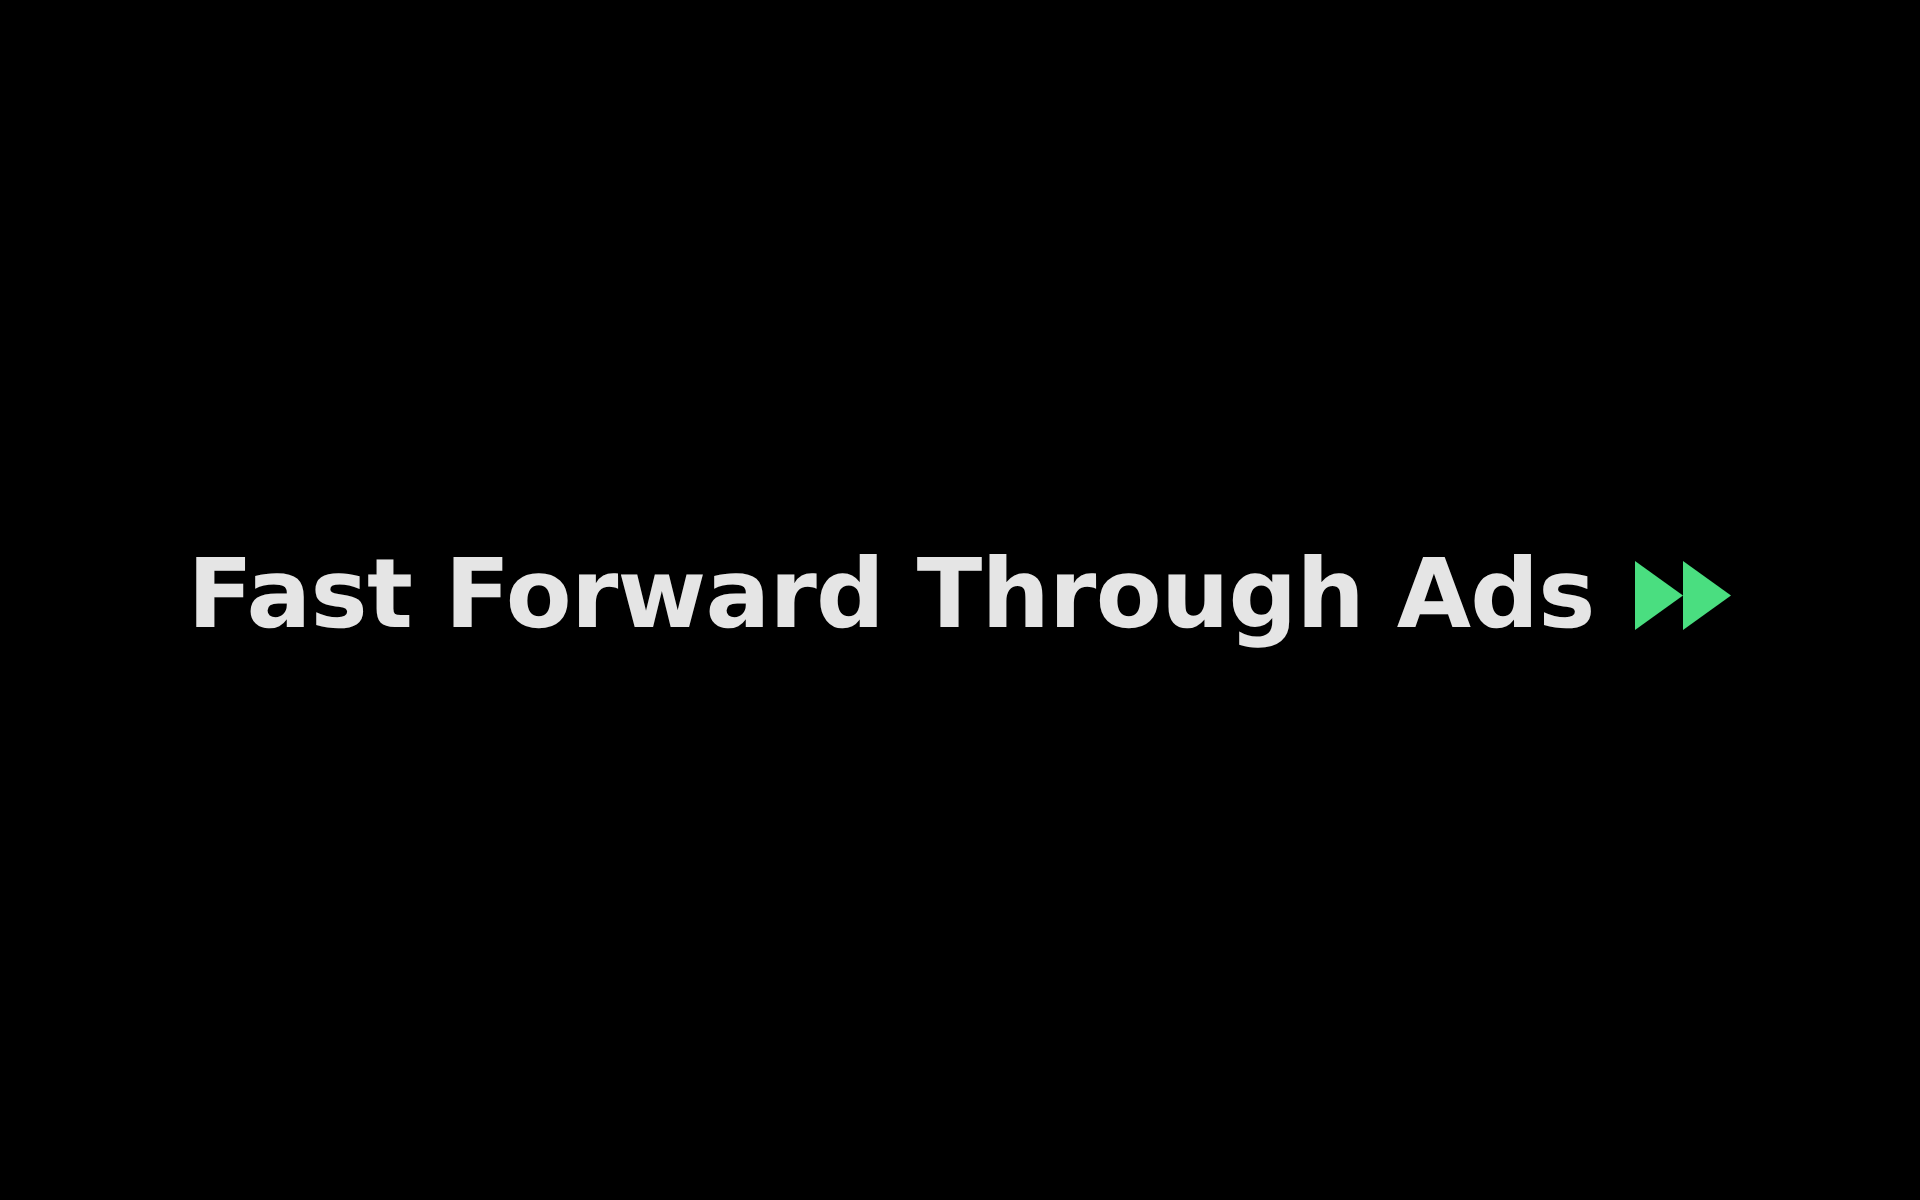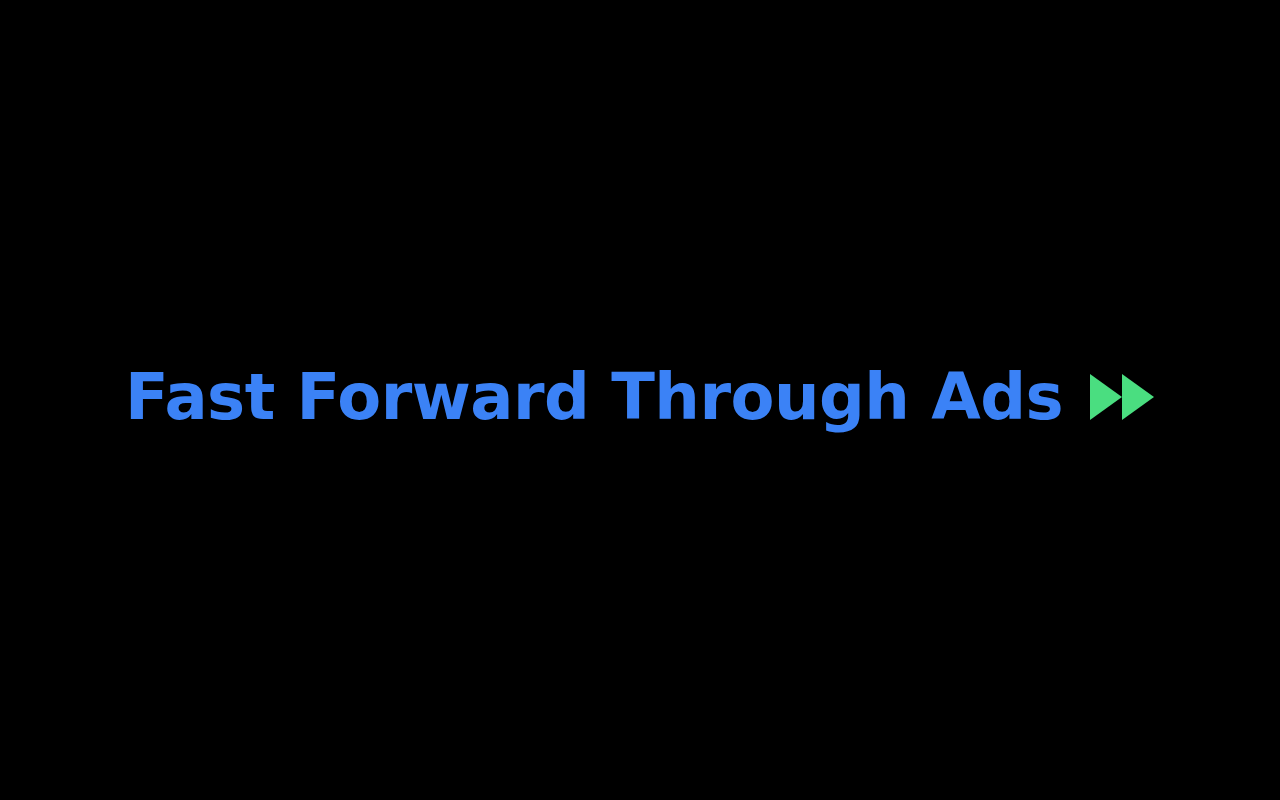--- a/index.html
+++ b/index.html
@@ -65,21 +65,21 @@
     height: 48px;
   }
 </style>
 </head>
 <body style="background: rgb(0, 0, 0);">
 
 <div class="slide" style="background: rgb(0, 0, 0);">
 
   <div class="banner">
 
-    <span class="headline" style="color: #3b82f6;">Fast Forward Through Ads</span>
+    <span class="headline" style="color: #e5e5e5;">Fast Forward Through Ads</span>
 
     <span class="ff-icon" aria-hidden="true">
       <svg viewBox="0 0 66 48" xmlns="http://www.w3.org/2000/svg">
         <polygon points="1,1 33,24 1,47" fill="#4ADE80"></polygon>
         <polygon points="33,1 65,24 33,47" fill="#4ADE80"></polygon>
       </svg>
     </span>
 
   </div>
 

